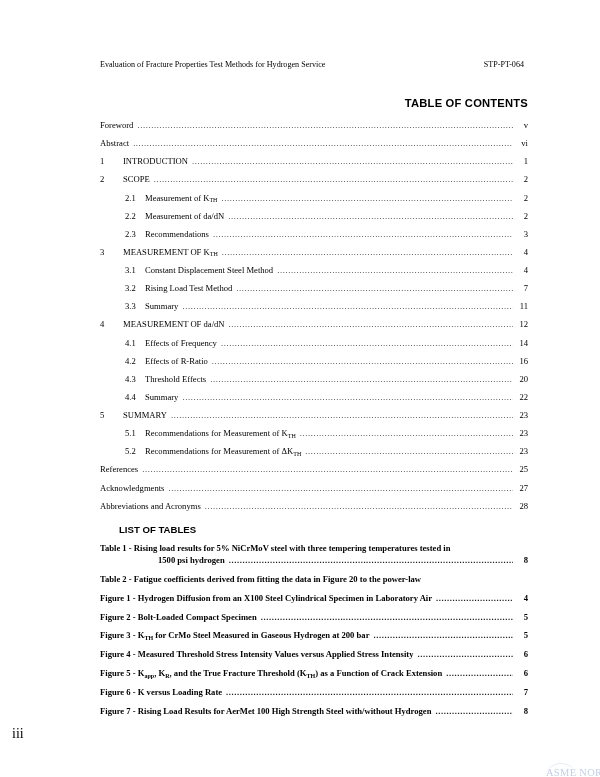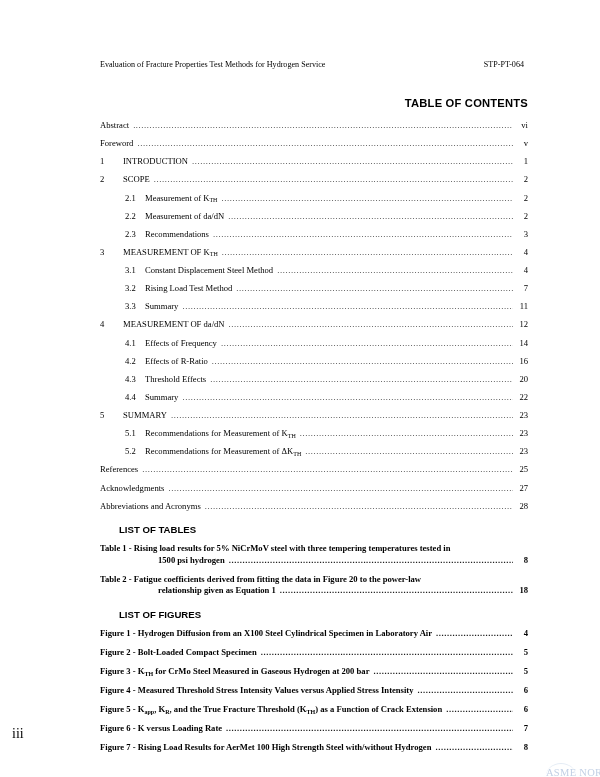--- a/index.html
+++ b/index.html
@@ -197,28 +197,28 @@
     <span class="hdr-left">Evaluation of Fracture Properties Test Methods for Hydrogen Service</span>
     <span class="hdr-right">STP-PT-064</span>
   </div>
 
   <div class="content">
 
     <div class="toc-title">TABLE OF CONTENTS</div>
 
     <div id="toc-list">
         <div class="toc-row lvl0">
+          <span class="toc-label"><span>Foreword</span></span>
+          <span class="toc-dots"></span>
+          <span class="toc-page">v</span>
+        </div>
+        <div class="toc-row lvl0">
           <span class="toc-label"><span>Abstract</span></span>
           <span class="toc-dots"></span>
           <span class="toc-page">vi</span>
-        </div>
-        <div class="toc-row lvl0">
-          <span class="toc-label"><span>Foreword</span></span>
-          <span class="toc-dots"></span>
-          <span class="toc-page">v</span>
         </div>
         <div class="toc-row lvl0">
           <span class="toc-num">1</span>
           <span class="toc-label"><span>INTRODUCTION</span></span>
           <span class="toc-dots"></span>
           <span class="toc-page">1</span>
         </div>
         <div class="toc-row lvl0">
           <span class="toc-num">2</span>
           <span class="toc-label"><span>SCOPE</span></span>
@@ -337,29 +337,23 @@
         <div class="cap-row">
           <div class="cap-first">Table 1 - Rising load results for 5% NiCrMoV steel with three tempering temperatures tested in</div>
           <div class="cap-tail">
             <span class="toc-label">1500 psi hydrogen</span>
             <span class="toc-dots"></span>
             <span class="toc-page">8</span>
           </div>
         </div>
         <div class="cap-row">
           <div class="cap-first">Table 2 - Fatigue coefficients derived from fitting the data in Figure 20 to the power-law</div>
-          <div class="cap-tail">
-            <span class="toc-label">relationship given as Equation 1</span>
-            <span class="toc-dots"></span>
-            <span class="toc-page">18</span>
-          </div>
         </div>
       </div>
 
-    <div class="list-heading">LIST OF FIGURES</div>
     <div id="figures-list">
         <div class="cap-row cap-oneline">
           <span class="toc-label">Figure 1 - Hydrogen Diffusion from an X100 Steel Cylindrical Specimen in Laboratory Air</span>
           <span class="toc-dots"></span>
           <span class="toc-page">4</span>
         </div>
         <div class="cap-row cap-oneline">
           <span class="toc-label">Figure 2 - Bolt-Loaded Compact Specimen</span>
           <span class="toc-dots"></span>
           <span class="toc-page">5</span>

